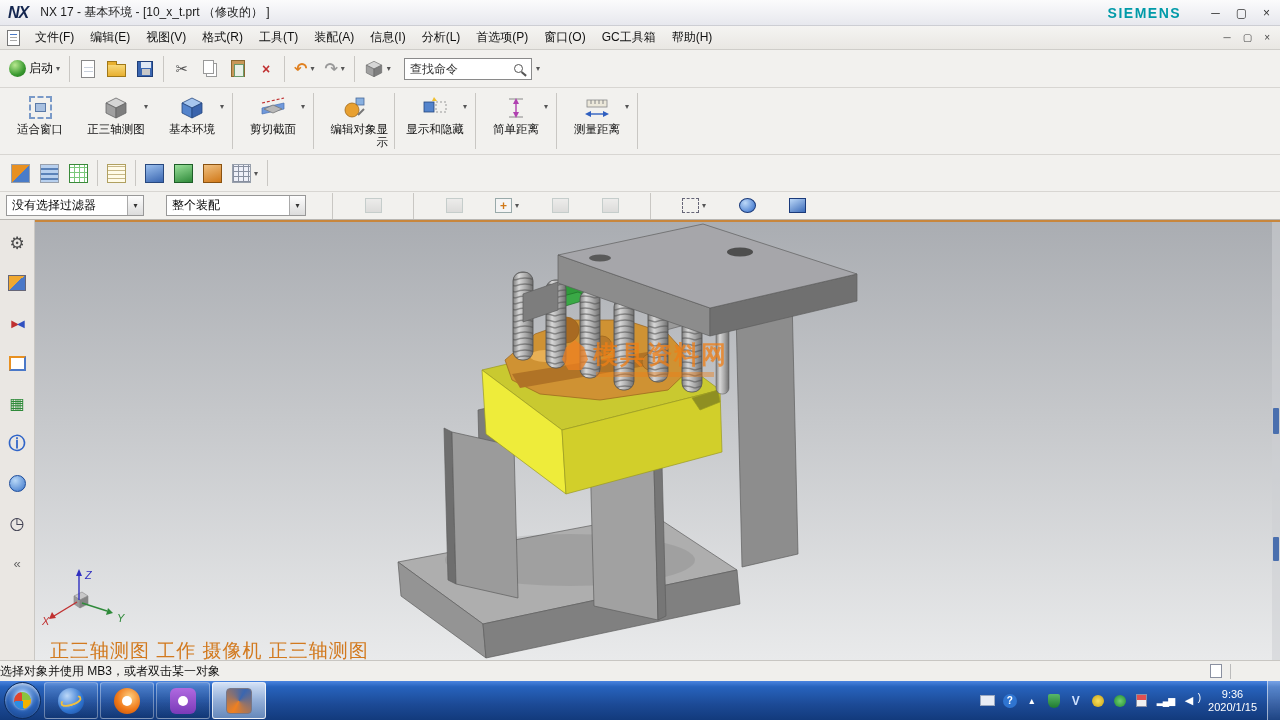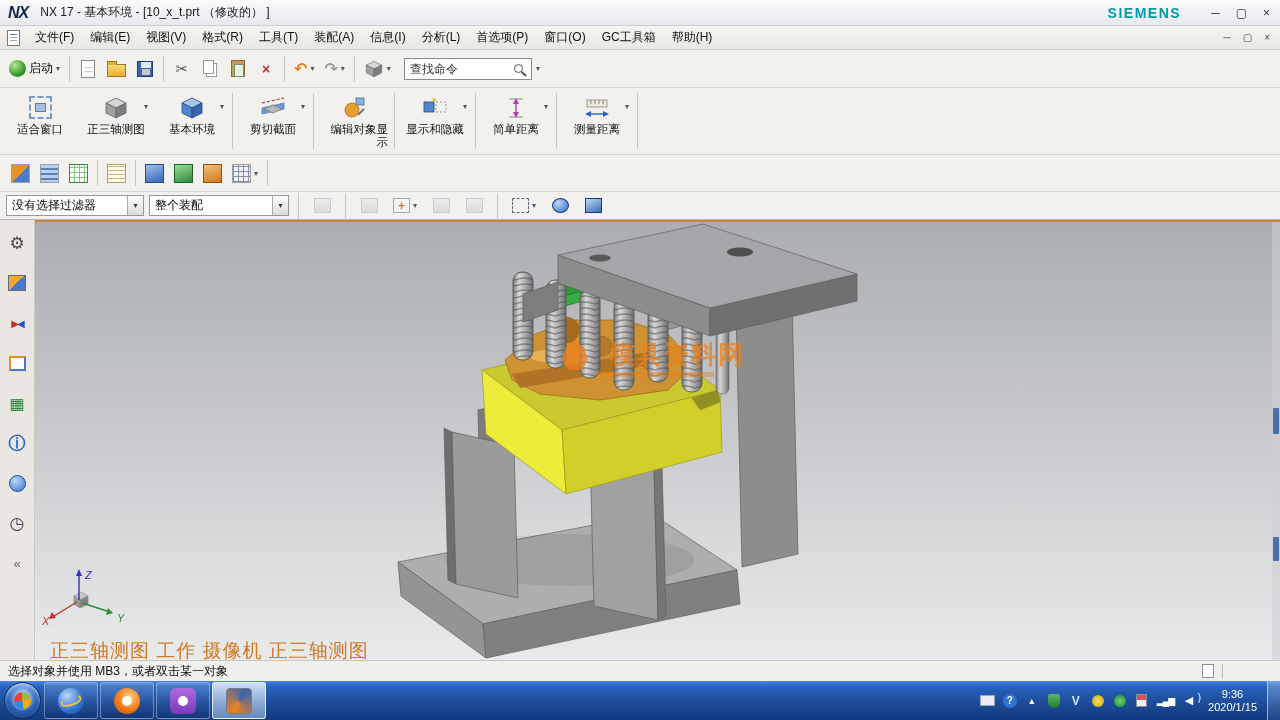--- a/index.html
+++ b/index.html
@@ -63,21 +63,21 @@
 .mi-csys{background:linear-gradient(135deg,#e89020 50%,#4a7cc8 50%)}
 .mi-layers{background:repeating-linear-gradient(180deg,#b8d0ee 0 3px,#5a82b8 3px 5px)}
 .mi-sheet{background:#fff;border-color:#3a8a3a;background-image:repeating-linear-gradient(0deg,transparent 0 4px,#7ac87a 4px 5px),repeating-linear-gradient(90deg,transparent 0 4px,#7ac87a 4px 5px)}
 .mi-journal{background:#fffbe8;border-color:#b0a060;background-image:repeating-linear-gradient(0deg,transparent 0 3px,#c8b888 3px 4px)}
 .mi-cube-b{background:linear-gradient(160deg,#9cc0ee,#3a66b0);border-color:#28487e}
 .mi-cube-g{background:linear-gradient(160deg,#9ae09a,#2f8a3a);border-color:#1e5e28}
 .mi-cube-o{background:linear-gradient(160deg,#f0c080,#d07818);border-color:#8a5210}
 .mi-pattern{background-color:#eef0f8;background-image:repeating-linear-gradient(0deg,#8890a0 0 1px,transparent 1px 5px),repeating-linear-gradient(90deg,#8890a0 0 1px,transparent 1px 5px)}
 
 
-.selbar{height:28px;flex:0 0 28px;background:#f2f1ee;border-bottom:1px solid #b8b6b2;display:flex;align-items:center;padding:0 6px;gap:5px}
+.selbar{height:28px;flex:0 0 28px;background:#f2f1ee;border-bottom:1px solid #b8b6b2;display:flex;align-items:center;padding:0 6px;gap:22px}
 .combo{height:21px;border:1px solid #989898;background:#fff;display:flex;align-items:center;font-size:12px;padding-left:5px}
 .combo .val{flex:1;white-space:nowrap;overflow:hidden}
 .combo .car{width:16px;height:19px;margin-left:4px;background:linear-gradient(#fdfdfd,#dcdcdc);border-left:1px solid #aaa;display:flex;align-items:center;justify-content:center;font-size:8px;color:#333}
 .smi{width:17px;height:15px;display:block;border:1px solid #9aa;background:linear-gradient(#e8e8e8,#c8c8c8)}
 .smi.dis{opacity:.5}
 .smi-plus{background:#f4f4f4;display:flex;align-items:center;justify-content:center;color:#d07818;font-weight:bold;font-size:12px;line-height:12px}
 .smi-dash{background:none;border:1px dashed #667;}
 .smi-ball{border-radius:50%;background:radial-gradient(circle at 35% 30%,#bcd8f8,#2f6ac8);border-color:#1a3a7a}
 .smi-box{background:linear-gradient(150deg,#bcd8f8,#3a6ab8);border-color:#1a3a7a}
 
@@ -92,33 +92,33 @@
 .r-cnav i{color:#3050c0;font-style:normal}
 .r-pnav{width:17px;height:15px;border:2px solid #e89020;border-right-color:#4a78c8;border-bottom-color:#4a78c8;background:#fff;display:block}
 .r-lib{font-size:16px;color:#2f8a3a}
 .r-info{font-size:17px;color:#2f64c8;font-weight:bold}
 .r-web{width:17px;height:17px;border-radius:50%;background:radial-gradient(circle at 35% 30%,#b8d8f8,#3a74c8);border:1px solid #1a4a9a;display:block}
 .r-hist{font-size:17px;color:#445}
 .r-coll{font-size:13px;color:#666}
 
 .viewport{flex:1;position:relative;background:linear-gradient(180deg,#aaadb2 0%,#c6c8cb 45%,#e9eaeb 100%);border-top:2px solid #c8863c;overflow:hidden}
 .model{position:absolute;left:0;top:0}
-.watermark{position:absolute;left:527px;top:118px;display:flex;align-items:flex-start;gap:22px;opacity:.85}
+.watermark{position:absolute;left:527px;top:118px;display:flex;align-items:flex-start;gap:5px;opacity:.85}
 .wm-logo{width:26px;height:30px;background:#f08020;clip-path:polygon(50% 0,85% 25%,100% 65%,75% 100%,25% 100%,0 65%,15% 25%);opacity:.85;display:block}
 .wm-text{font-size:25px;font-weight:bold;color:rgba(238,126,22,.9);letter-spacing:2px;line-height:28px}
 .wm-sub{position:absolute;left:34px;top:32px;width:118px;height:5px;background:rgba(238,126,22,.5)}
 .view-status{position:absolute;left:15px;top:416px;font-size:19px;color:#d2791e;letter-spacing:1px}
 .triad{position:absolute;left:6px;top:344px}
 .vscroll{position:absolute;right:0;top:0;bottom:0;width:8px;background:rgba(205,207,211,.55)}
 .vthumb{position:absolute;right:1px;width:6px;background:#4a6fae;border-radius:1px}
 .vt1{top:186px;height:26px}
 .vt2{top:315px;height:24px}
 
 
-.statusbar{height:21px;flex:0 0 21px;background:#f0efec;border-top:1px solid #c8c6c2;display:flex;align-items:center;padding:0 8px;font-size:12px;color:#111}
+.statusbar{height:21px;flex:0 0 21px;background:#f0efec;border-top:1px solid #c8c6c2;display:flex;align-items:center;padding:0 0;font-size:12px;color:#111}
 .status-right{margin-left:auto;display:flex;align-items:center;gap:8px;padding-right:4px}
 .stat-icon{width:12px;height:14px;background:#fff;border:1px solid #8a90a0;display:block}
 .status-cell{width:46px;height:15px;border-left:1px solid #bbb}
 
 
 .taskbar{height:39px;flex:0 0 39px;background:linear-gradient(#4a84e0,#2763bd 15%,#1c4a96 60%,#123a7c);display:flex;align-items:center}
 .start-orb{width:37px;height:37px;border-radius:50%;margin:1px 2px 1px 4px;background:radial-gradient(circle at 50% 30%,#9cc4f4,#2a62b8 55%,#123a7c);border:1px solid #0e2c5c;display:flex;align-items:center;justify-content:center;box-shadow:inset 0 2px 3px rgba(255,255,255,.6)}
 .win-flag{width:17px;height:17px;border-radius:50%;background:conic-gradient(#8ac43e 0 25%,#f3b200 0 50%,#2e8de0 0 75%,#e0452e 0);transform:rotate(-8deg);box-shadow:0 0 3px rgba(255,255,255,.8);display:block}
 .task-btn{width:54px;height:37px;margin:1px;border:1px solid rgba(255,255,255,.35);border-radius:3px;background:linear-gradient(rgba(255,255,255,.18),rgba(255,255,255,.05) 50%,rgba(0,0,0,.08));display:flex;align-items:center;justify-content:center}
 .task-btn.active{background:linear-gradient(rgba(255,255,255,.78),rgba(225,238,255,.6) 50%,rgba(170,200,235,.55));border-color:rgba(255,255,255,.75)}

